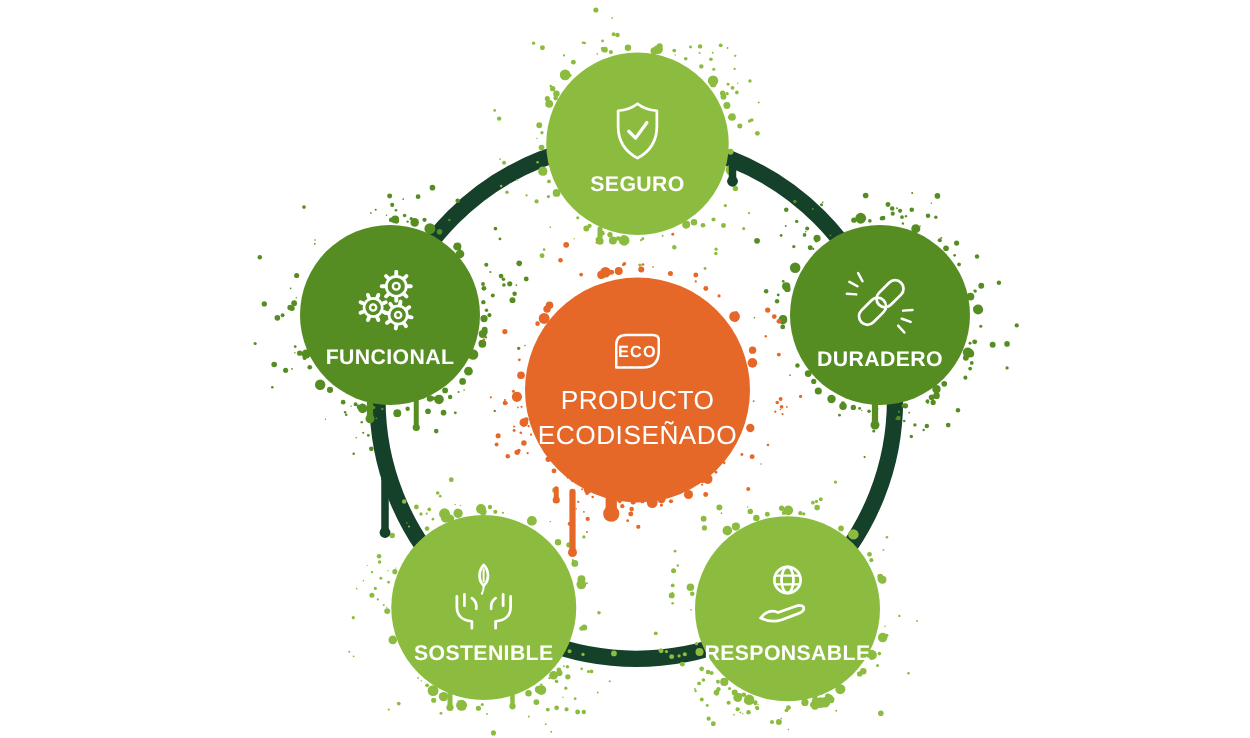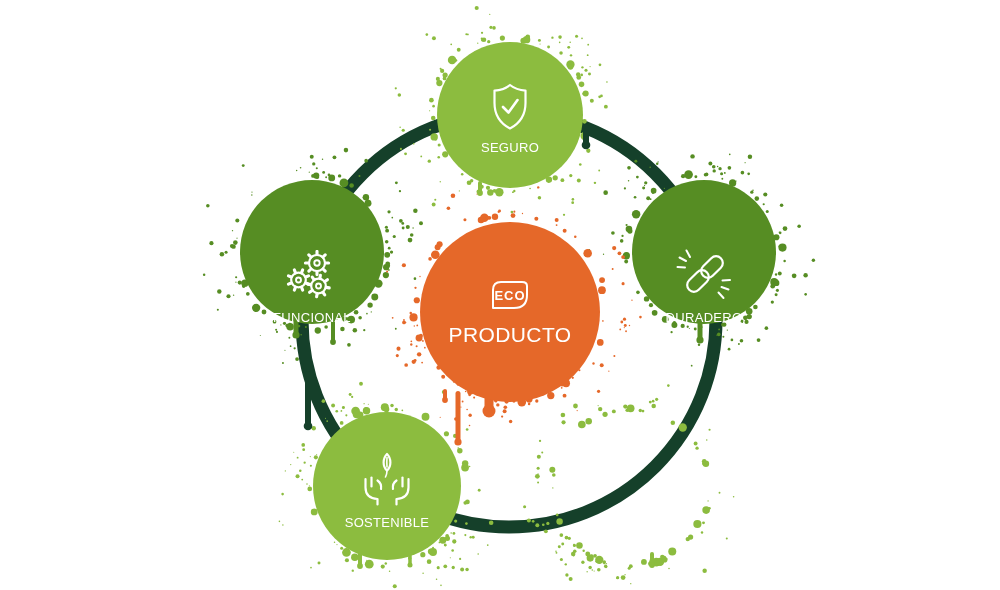--- a/index.html
+++ b/index.html
@@ -9,23 +9,23 @@
     background:var(--background,#fff);
     font-family:"Liberation Sans", sans-serif;
   }
   #decor { position:absolute; left:0; top:0; }
   .node {
     position:absolute; border-radius:50%;
     display:flex; flex-direction:column; align-items:center; justify-content:center;
     color:var(--text,#fff); text-align:center; padding-top:6px; box-sizing:border-box;
   }
   .tone-light { background:var(--light-green,#8CBC3F); }
-  .tone-dark  { background:var(--dark-green,#568D23);justify-content:flex-end; }
+  .tone-dark  { background:var(--dark-green,#568D23); }
   .node .label {
-    font-weight:400; font-size:13px; letter-spacing:0.3px; line-height:1;
+    font-weight:700; font-size:17px; letter-spacing:0.3px; line-height:1;
     margin-top:9px; white-space:nowrap;
   }
   #node-seguro      { left:437px; top:42px;  width:146px; height:146px; }
   #node-funcional   { left:240px; top:180px; width:144px; height:144px; }
   #node-duradero    { left:632px; top:180px; width:144px; height:144px; }
   #node-sostenible  { left:313px; top:412px; width:148px; height:148px; }
   #node-responsable { left:556px; top:413px; width:148px; height:148px; }
   #node-center {
     left:420px; top:222px; width:180px; height:180px;
     background:var(--orange,#E56829); padding-top:0;
@@ -838,22 +838,32 @@
       <path d="M11.5 4.5 L15 11" style="stroke-width:2"></path>
       <path d="M4.5 11.5 L11 15" style="stroke-width:2"></path>
       <path d="M2.5 21 L10 21.5" style="stroke-width:2"></path>
       <path d="M47.5 34.5 L55 34" style="stroke-width:2"></path>
       <path d="M46.5 41 L53.5 43.5" style="stroke-width:2"></path>
       <path d="M43.5 46.5 L48.5 52" style="stroke-width:2"></path>
     </svg>
     <span class="label">DURADERO</span>
   </div>
 
+  <div class="node tone-light" id="node-responsable">
+    <svg class="icon" width="62" height="56" viewBox="0 0 62 56">
+      <circle cx="31" cy="15" r="10.5"></circle>
+      <ellipse cx="31" cy="15" rx="4.8" ry="10.5"></ellipse>
+      <path d="M21.8 11.5 L40.2 11.5 M21.8 18.5 L40.2 18.5" style="stroke-width:1.8"></path>
+      <path d="M9.5 45.5 C13 40.5 18.5 38.5 23.5 41 L37.5 36 C41.5 34.5 44.5 35.8 44 38.2 C43.7 39.8 42 41 39.5 41.9 L26.5 46.8 C20.5 48.8 15 48 10.5 45.8"></path>
+    </svg>
+    <span class="label">RESPONSABLE</span>
+  </div>
 
   <div class="node" id="node-center">
     <svg class="icon badge" width="48" height="38" viewBox="0 0 48 38">
       <path d="M7 32 L7 14 Q7 6 15 6 L36 6 Q41 6 41 10 L41 19 Q41 32 28 32 Z" style="stroke-width:2"></path>
       <text x="24" y="23.5" text-anchor="middle">ECO</text>
     </svg>
     <div class="center-line">PRODUCTO</div>
+    <div class="center-line">ECODISEÑADO</div>
   </div>
 
 </div>
 
 </body></html>

